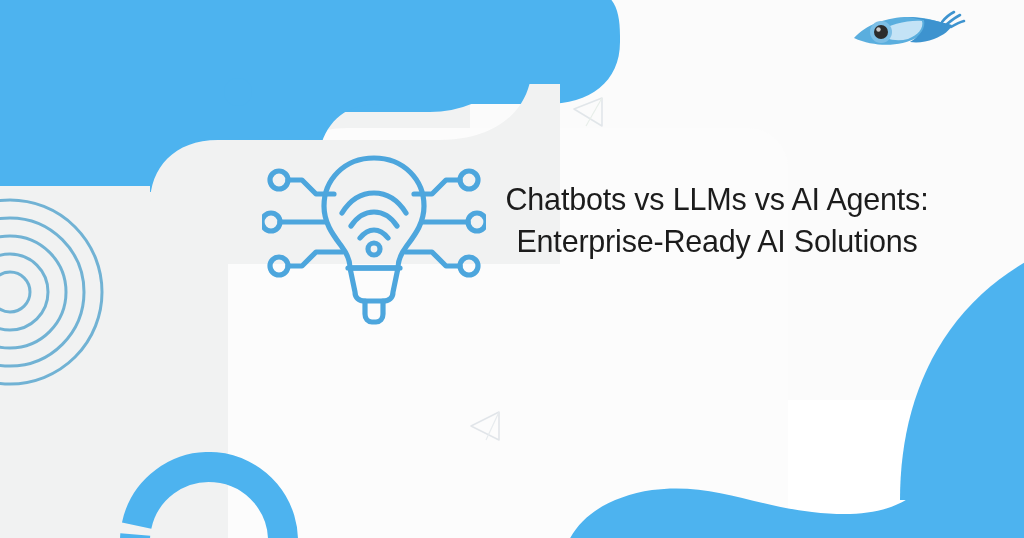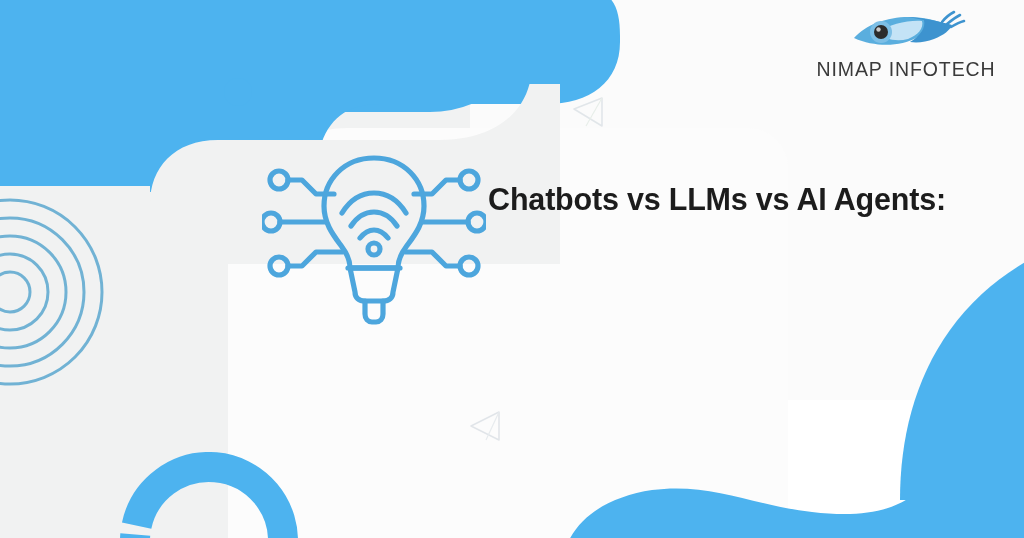--- a/index.html
+++ b/index.html
@@ -132,21 +132,21 @@
     position:absolute;
     left:478px; top:178px;
     width:478px;
     z-index:35;
     text-align:center;
   }
   #headline .line {
     font-family:"Liberation Sans", sans-serif;
     font-size:30.5px;
     line-height:42px;
-    font-weight:700;
+    font-weight:400;
     letter-spacing:-.2px;
     color:#1c1c1c;
     white-space:nowrap;
   }
 </style>
 </head>
 <body>
 
 <div id="banner">
 
@@ -314,20 +314,20 @@
 
       <circle cx="35" cy="24" r="7" fill="#2b2b2b"></circle>
       <circle cx="32.5" cy="21.5" r="2.2" fill="#ffffff" opacity=".75"></circle>
 
       <g stroke="#3d93cf" stroke-width="2.6" stroke-linecap="round" fill="none">
         <path d="M96,14 C100,9 104,6 108,4"></path>
         <path d="M101,16 C106,12 110,9 114,7"></path>
         <path d="M105,19 C110,16 114,14 118,13"></path>
       </g>
     </svg>
-    <div id="logo-wordmark">NIMAP INFOTECH</div>
   </div>
 
   <div id="headline">
     <div class="line">Chatbots vs LLMs vs AI Agents:</div>
+    <div class="line">Enterprise-Ready AI Solutions</div>
   </div>
 
 </div>
 
 </body></html>

